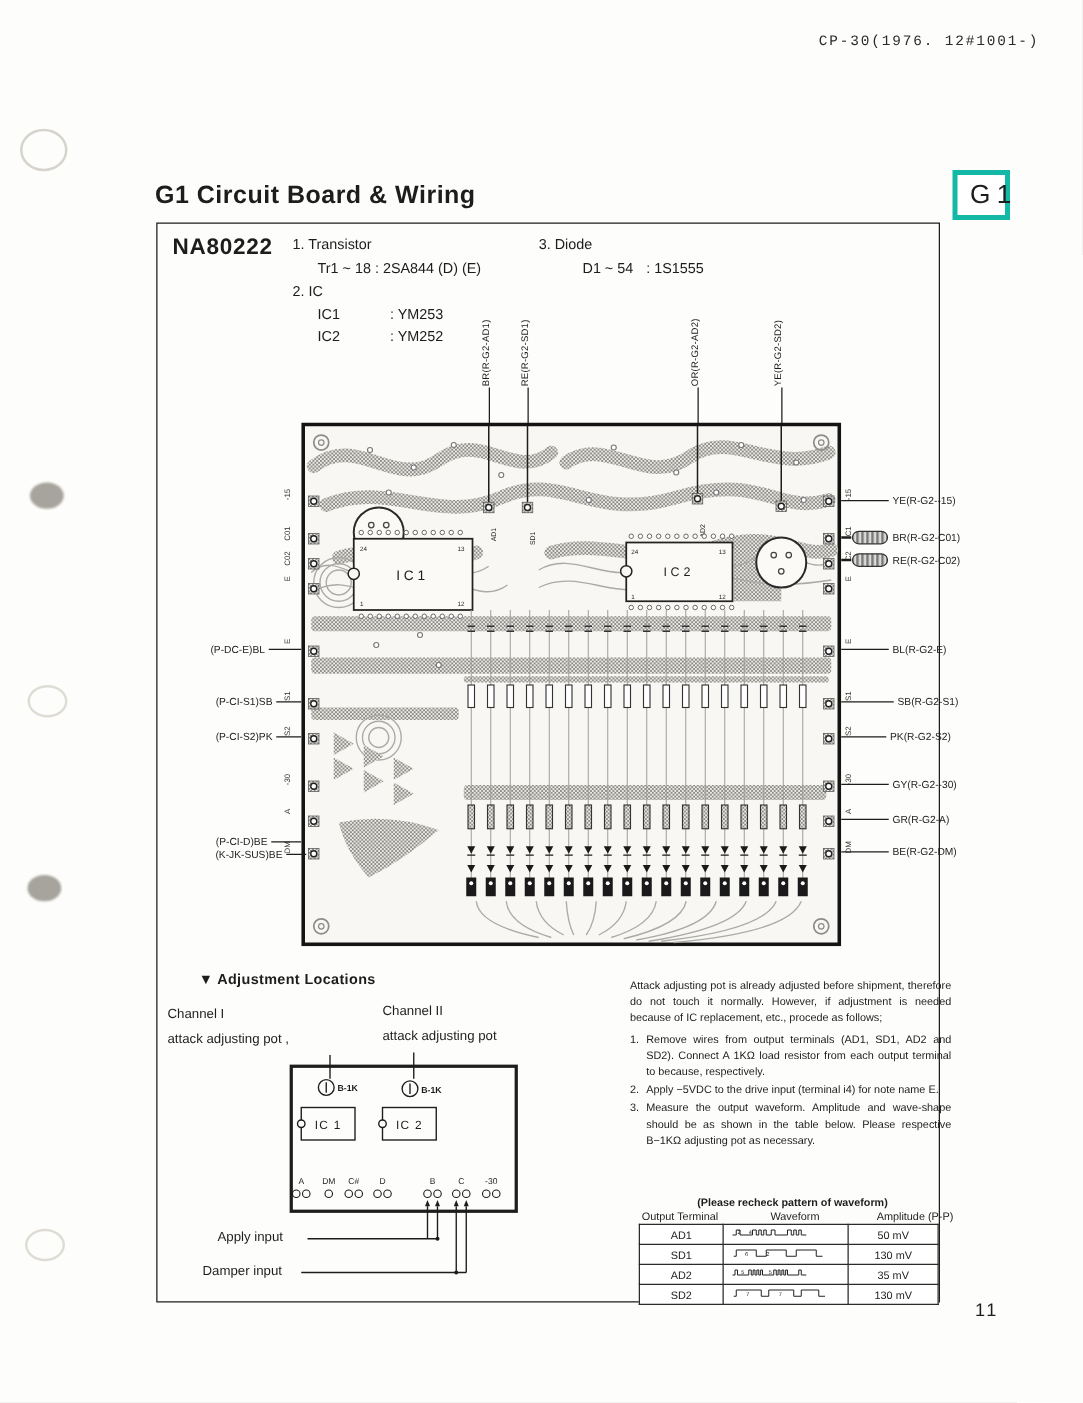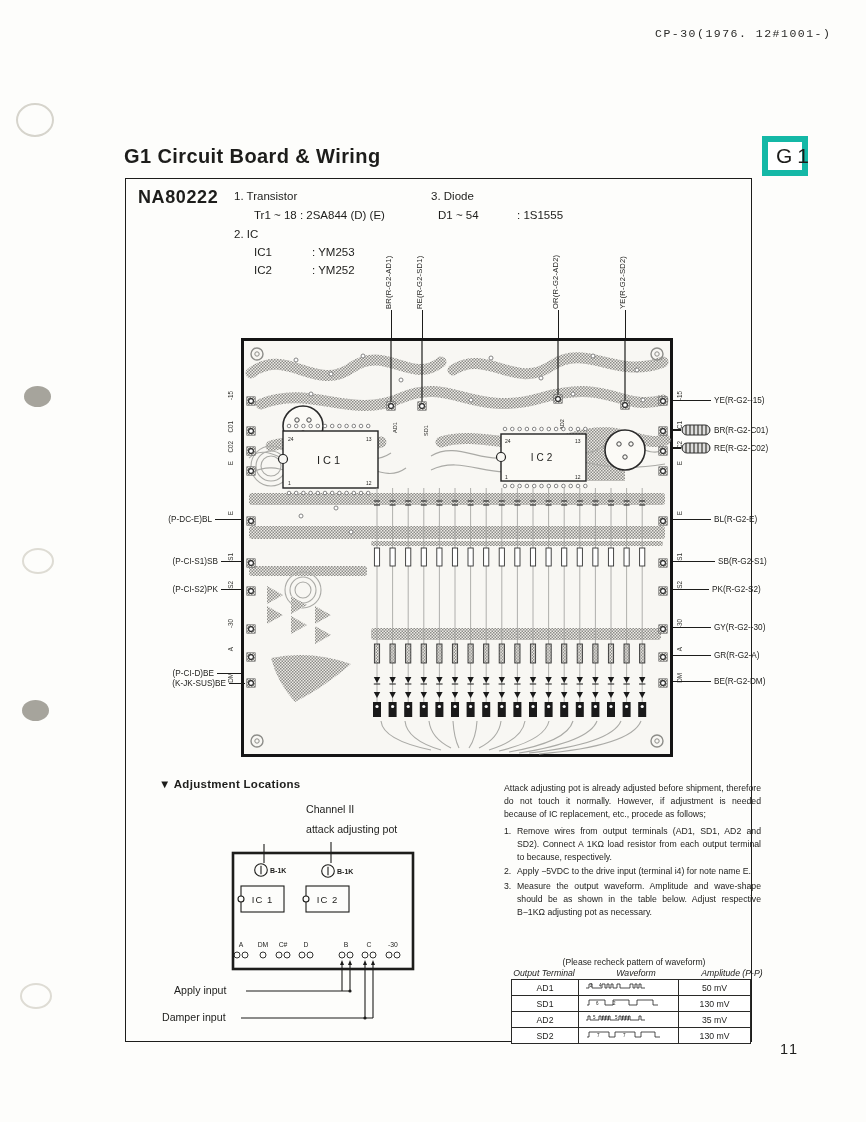--- a/index.html
+++ b/index.html
@@ -1,20 +1,20 @@
 <!DOCTYPE html>
 <html><head>
 <meta charset="utf-8">
 <style>
   html,body{margin:0;padding:0;background:#e8e8e6;}
   .page{position:relative;width:866px;height:1122px;background:#fdfdfb;font-family:"Liberation Sans",sans-serif;color:#1d1d1b;overflow:hidden;margin:0 auto;}
   .b{font-weight:bold;}
   .header-code{position:absolute;left:655px;top:27px;font-size:11.5px;letter-spacing:1.5px;color:#2a2a28;font-family:"Liberation Mono","DejaVu Sans Mono",monospace;}
   .title{position:absolute;left:124px;top:145px;font-size:20px;font-weight:800;letter-spacing:.4px;}
-  .section-tag{position:absolute;left:762px;top:136px;width:46px;height:40px;border:6px solid #14b8a6;display:flex;align-items:center;justify-content:center;font-size:21px;letter-spacing:5px;padding-left:20px;box-sizing:border-box;background:#fff;}
+  .section-tag{position:absolute;left:762px;top:136px;width:46px;height:40px;border:4px solid #14b8a6;display:flex;align-items:center;justify-content:center;font-size:21px;letter-spacing:5px;padding-left:20px;box-sizing:border-box;background:#fff;}
   .main-box{position:absolute;left:125px;top:178px;width:625px;height:862px;border:1.6px solid #1d1d1b;}
   .page-num{position:absolute;left:780px;top:1041px;font-size:14.5px;font-weight:normal;letter-spacing:2px;}
   .punch{position:absolute;border-radius:50%;}
   .ph1{left:16px;top:103px;width:34px;height:30px;border:2px solid #d6d4cc;}
   .ph2{left:24px;top:386px;width:27px;height:21px;background:#a6a49c;filter:blur(.7px);}
   .ph3{left:22px;top:548px;width:28px;height:22px;border:2px solid #dedcd4;}
   .ph4{left:22px;top:700px;width:27px;height:21px;background:#a6a49c;filter:blur(.7px);}
   .ph5{left:20px;top:983px;width:28px;height:22px;border:2px solid #dedcd4;}
   
   .vlab{position:absolute;writing-mode:vertical-rl;transform:rotate(180deg);font-size:7.6px;white-space:nowrap;letter-spacing:.2px;}
@@ -27,22 +27,22 @@
   .rlab .txt{margin-left:3px;}
   .plist{position:absolute;font-size:11.5px;white-space:nowrap;}
   .adjhead{position:absolute;left:33px;top:599px;font-size:11.5px;font-weight:bold;letter-spacing:.3px;}
   .chan{position:absolute;font-size:10.6px;line-height:1.9;}
   .iolabel{position:absolute;font-size:10.6px;}
   .instr{position:absolute;left:378px;top:603px;width:257px;font-size:8.7px;line-height:1.52;text-align:justify;}
   .instr p{margin:0 0 3px 0;}
   .step{display:flex;margin-top:1px;}
   .sno{flex:0 0 13px;}
   .stx{flex:1;text-align:justify;}
-  .wcap{position:absolute;left:388px;top:778px;width:240px;text-align:center;font-size:8.6px;white-space:nowrap;}
-  .whead{position:absolute;left:374px;top:789px;display:flex;font-size:8.7px;font-style:italic;}
+  .wcap{position:absolute;left:388px;top:778px;width:240px;text-align:center;font-size:8.6px;white-space:nowrap;font-weight:bold;}
+  .whead{position:absolute;left:374px;top:789px;display:flex;font-size:8.7px;}
   .whead span{text-align:center;}
   .wtable{position:absolute;left:385px;top:800px;border-collapse:collapse;background:#fff;}
   .wtable td{border:1.2px solid #2a2a28;height:14px;padding:0 2px;font-size:8.7px;text-align:center;}
   svg{position:absolute;}
   svg text{font-family:"Liberation Sans",sans-serif;fill:#1d1d1b;}
 </style>
 </head>
 <body>
 
 <div class="page">
@@ -61,21 +61,21 @@
 
     <div class="plist b" style="left:12px;top:8px;font-size:18px;letter-spacing:.6px">NA80222</div>
     <div class="plist" style="left:108px;top:11px">1. Transistor</div>
     <div class="plist" style="left:128px;top:30px">Tr1 ~ 18  : 2SA844 (D) (E)</div>
     <div class="plist" style="left:108px;top:49px">2. IC</div>
     <div class="plist" style="left:128px;top:67px">IC1</div>
     <div class="plist" style="left:186px;top:67px">: YM253</div>
     <div class="plist" style="left:128px;top:85px">IC2</div>
     <div class="plist" style="left:186px;top:85px">: YM252</div>
     <div class="plist" style="left:305px;top:11px">3. Diode</div>
-    <div class="plist" style="left:312px;top:30px">D1 ~ 54</div>
+    <div class="plist" style="left:340px;top:30px">D1 ~ 54</div>
     <div class="plist" style="left:391px;top:30px">: 1S1555</div>
 
     <div class="vlab" style="left:258px;top:58px;height:72px">BR(R-G2-AD1)</div>
     <div class="vlab" style="left:289px;top:58px;height:72px">RE(R-G2-SD1)</div>
     <div class="vlab" style="left:425px;top:58px;height:72px">OR(R-G2-AD2)</div>
     <div class="vlab" style="left:492px;top:58px;height:72px">YE(R-G2-SD2)</div>
     <div class="vline" style="left:265px;top:131px;height:30px"></div>
     <div class="vline" style="left:296px;top:131px;height:30px"></div>
     <div class="vline" style="left:432px;top:131px;height:30px"></div>
     <div class="vline" style="left:499px;top:131px;height:30px"></div>
@@ -418,20 +418,24 @@
       </div>
     <div class="rlab" style="left:547px;top:498px">
         <span class="ln" style="width:38px"></span>
         <span class="txt">BE(R-G2-DM)</span>
       </div>
 
     <div class="adjhead">
       <span>▼</span>
       <span>Adjustment Locations</span>
     </div>
+    <div class="chan" style="left:8px;top:622px">
+      <div>Channel I</div>
+      <div>attack adjusting pot ,</div>
+    </div>
     <div class="chan" style="left:180px;top:620px">
       <div>Channel II</div>
       <div>attack adjusting pot</div>
     </div>
 
     <svg style="left:5px;top:645px" width="300" height="200" viewBox="0 0 300 200">
       <g stroke="#1d1d1b" fill="none" stroke-width="1.1">
         <path d="M133,20 V39"></path>
         <path d="M200,18 V39"></path>
         <rect x="102" y="29" width="180" height="116" stroke-width="2.6"></rect>
@@ -496,21 +500,21 @@
       <div class="step">
         <span class="sno">1.</span>
         <span class="stx">Remove wires from output terminals (AD1, SD1, AD2 and SD2). Connect A 1KΩ load resistor from each output terminal to because, respectively.</span>
       </div>
       <div class="step">
         <span class="sno">2.</span>
         <span class="stx">Apply −5VDC to the drive input (terminal i4) for note name E.</span>
       </div>
       <div class="step">
         <span class="sno">3.</span>
-        <span class="stx">Measure the output waveform. Amplitude and wave-shape should be as shown in the table below. Adjust respective B−1KΩ adjusting pot as necessary.</span>
+        <span class="stx">Measure the output waveform. Amplitude and wave-shape should be as shown in the table below. Please respective B−1KΩ adjusting pot as necessary.</span>
       </div>
     </div>
 
     <div class="wcap">(Please recheck  pattern  of waveform)</div>
     <div class="whead">
       <span style="width:88px">Output Terminal</span>
       <span style="width:96px">Waveform</span>
       <span style="width:96px">Amplitude (P-P)</span>
     </div>
     <table class="wtable">

